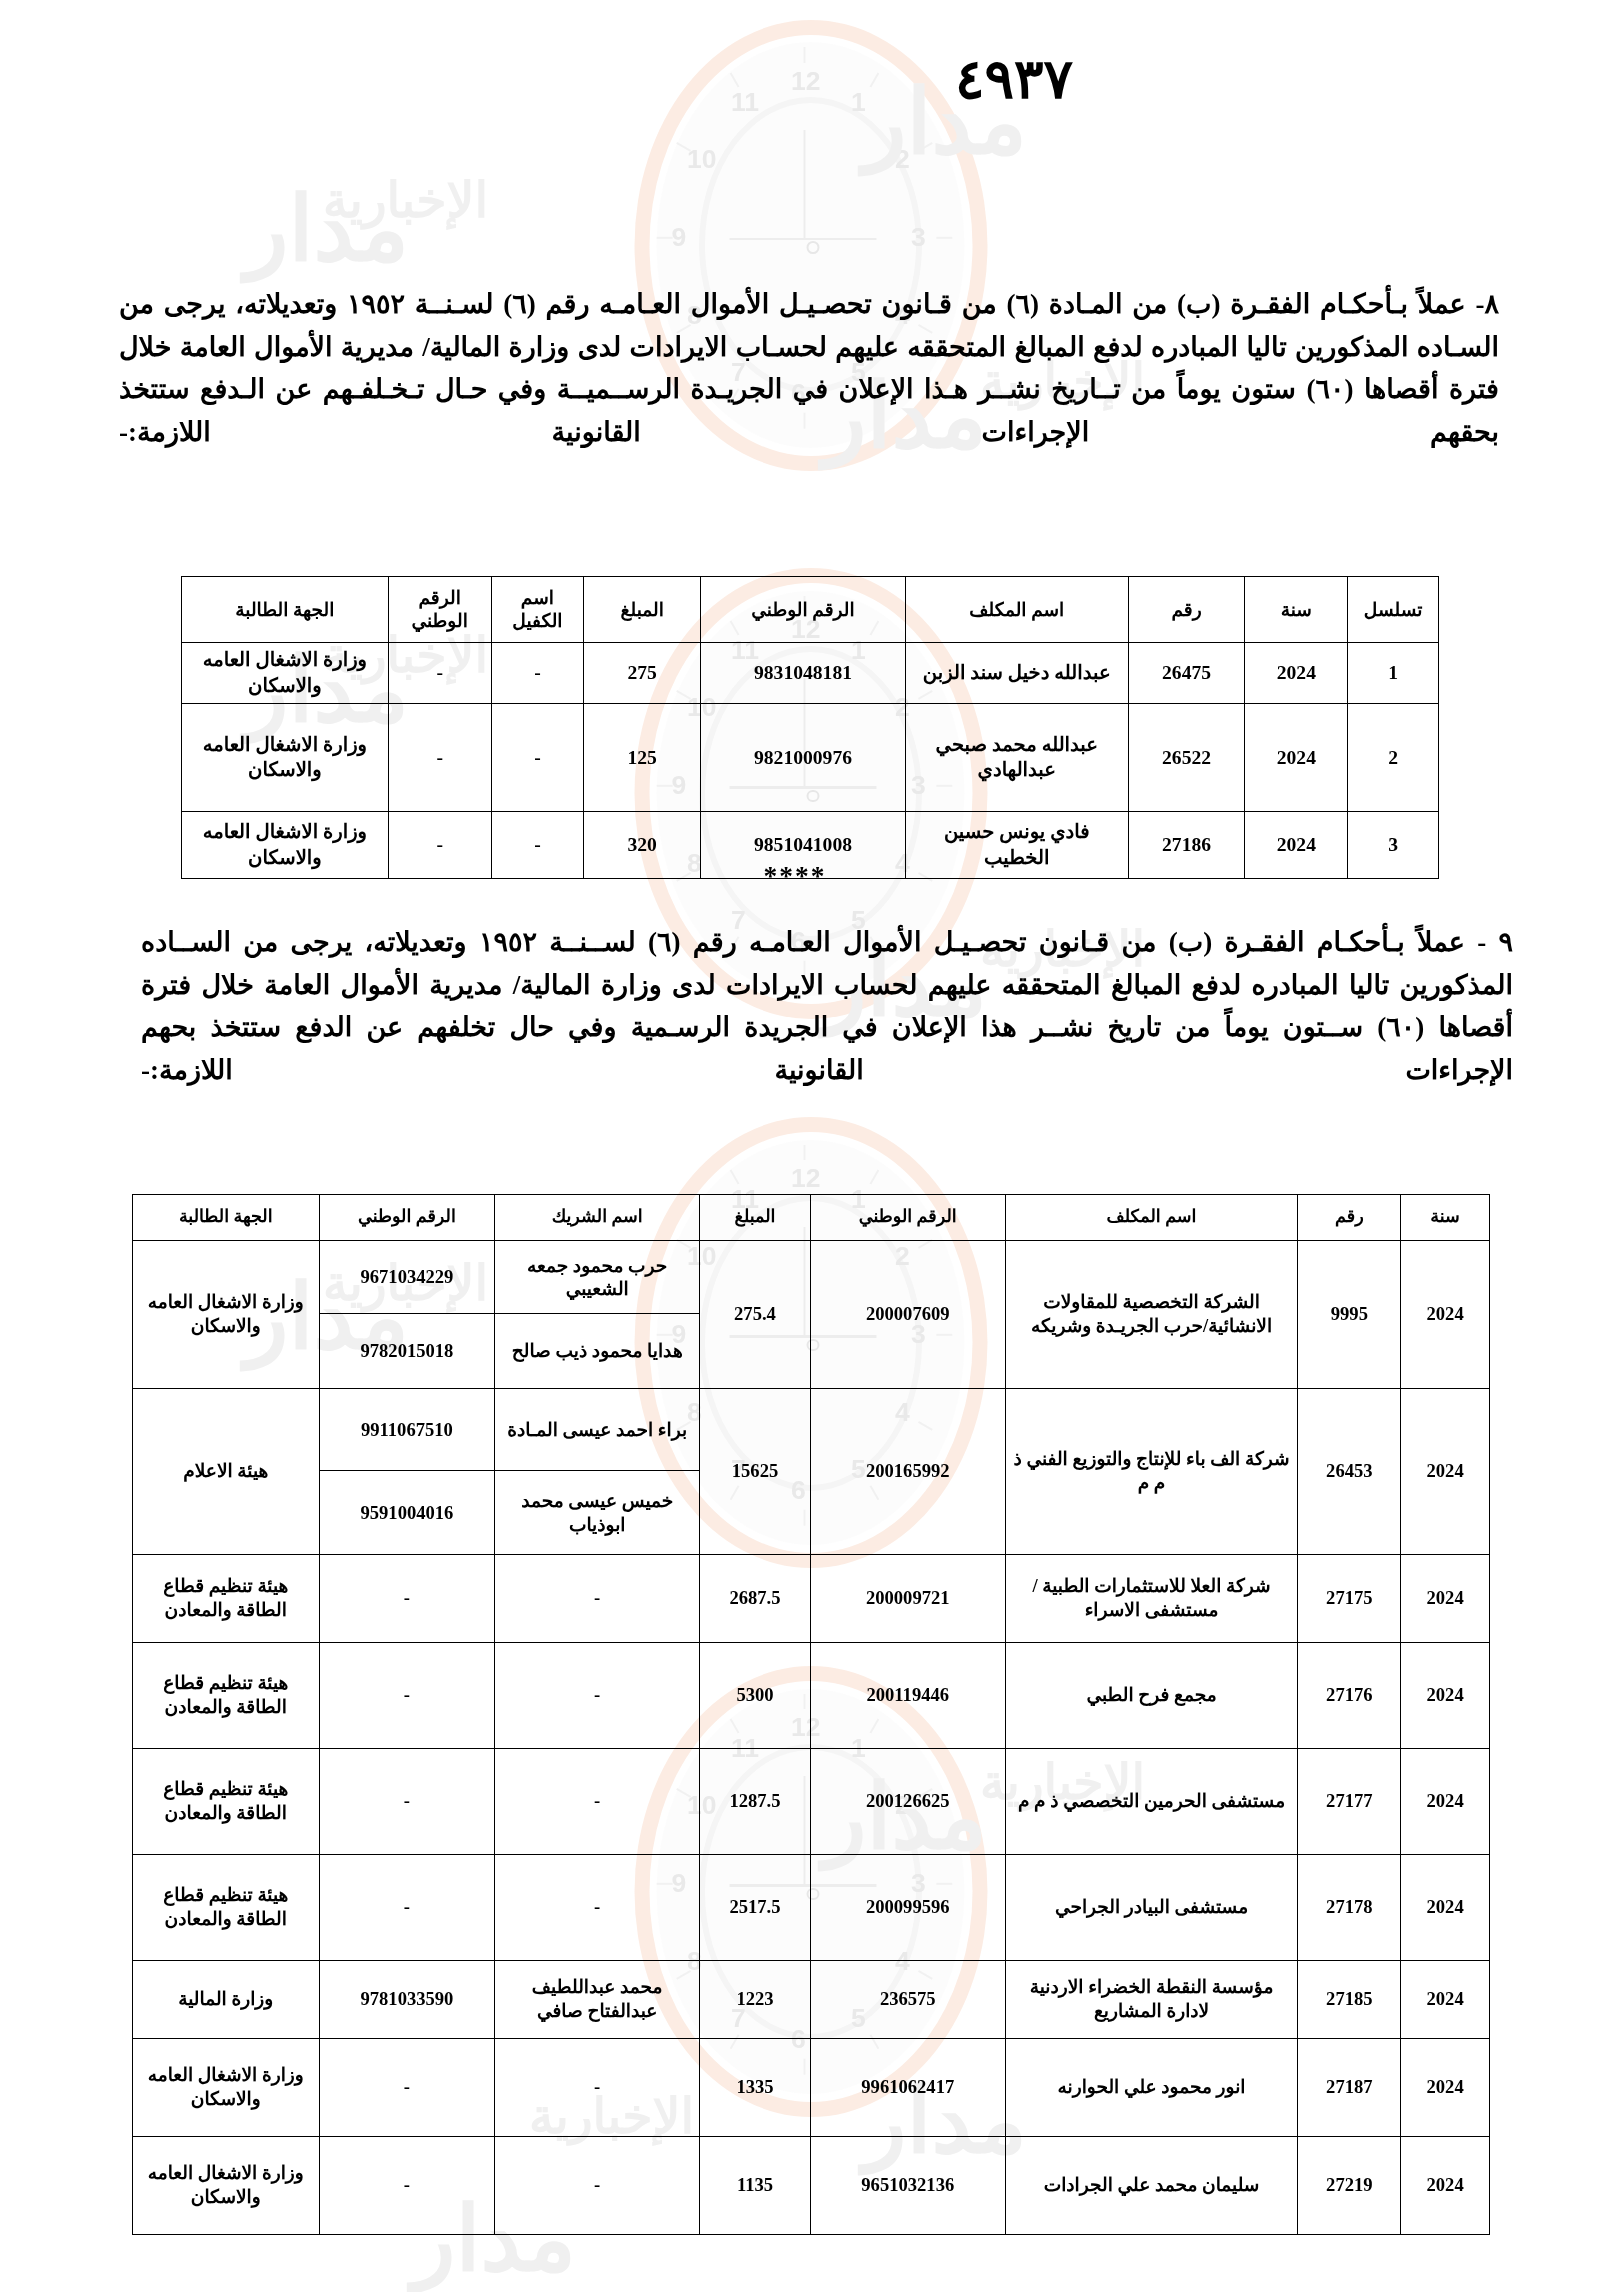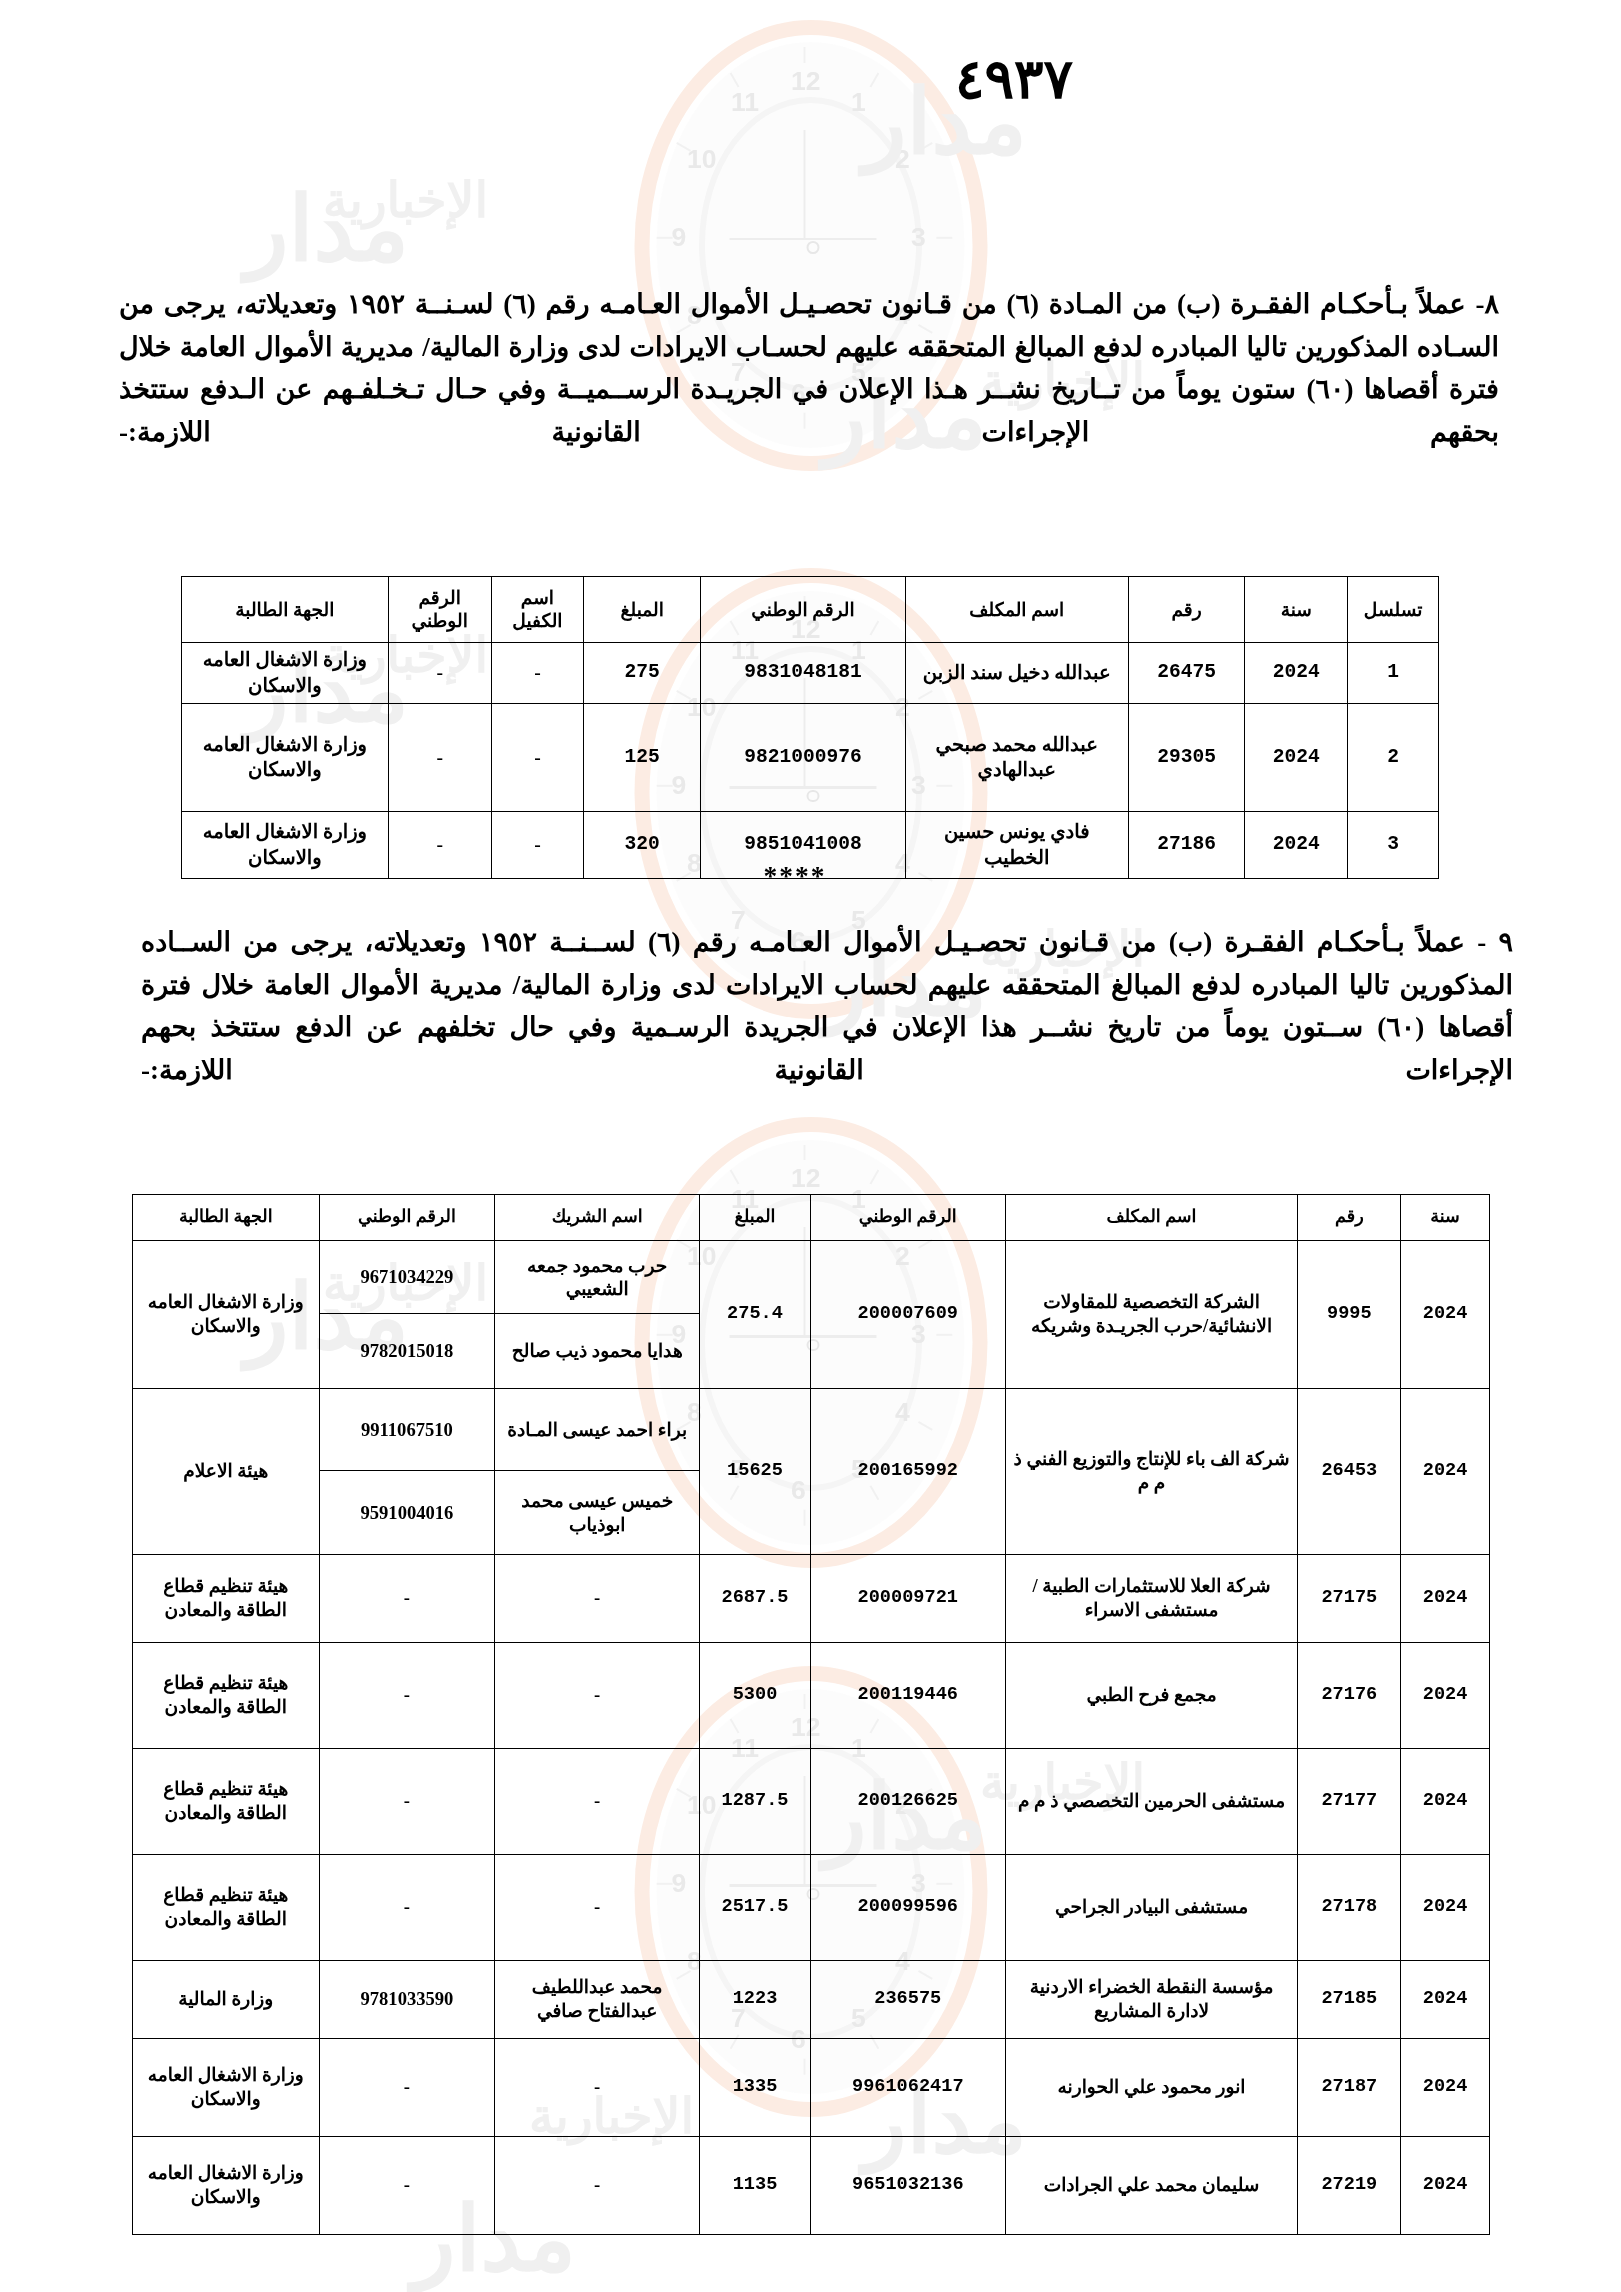--- a/index.html
+++ b/index.html
@@ -78,21 +78,21 @@
     position:absolute;border-collapse:collapse;direction:rtl;
     font-family:"Liberation Serif",serif;
   }
   table.gz td,table.gz th{
     border:1.6px solid #000;
     text-align:center;vertical-align:middle;
     font-weight:bold;padding:2.9px 3.9px;
   }
   table.gz thead th{font-size:18.6px;line-height:1.25;}
   table.gz tbody td{font-size:19.6px;line-height:1.3;}
-  table.gz .num{font-family:Liberation Mono, monospace;}
+  table.gz .num{font-family:Liberation Serif, serif;}
   table.gz .sub{padding:0;}
   table.gz .sub > div{
     border-bottom:1.6px solid #000;
     display:flex;align-items:center;justify-content:center;
     line-height:1.25;padding:5.9px 3.9px;box-sizing:border-box;
   }
   table.gz .sub > div:last-child{border-bottom:none;}
 
   
   #table-one{top:576px;right:182px;width:1258px;}
@@ -304,21 +304,21 @@
         <td>عبدالله دخيل سند الزبن</td>
         <td class="num">9831048181</td>
         <td class="num">275</td>
         <td>-</td>
         <td>-</td>
         <td>وزارة الاشغال العامه والاسكان</td>
       </tr>
       <tr style="height:108px;">
         <td class="num">2</td>
         <td class="num">2024</td>
-        <td class="num">29305</td>
+        <td class="num">26522</td>
         <td>عبدالله محمد صبحي عبدالهادي</td>
         <td class="num">9821000976</td>
         <td class="num">125</td>
         <td>-</td>
         <td>-</td>
         <td>وزارة الاشغال العامه والاسكان</td>
       </tr>
       <tr style="height:67px;">
         <td class="num">3</td>
         <td class="num">2024</td>

